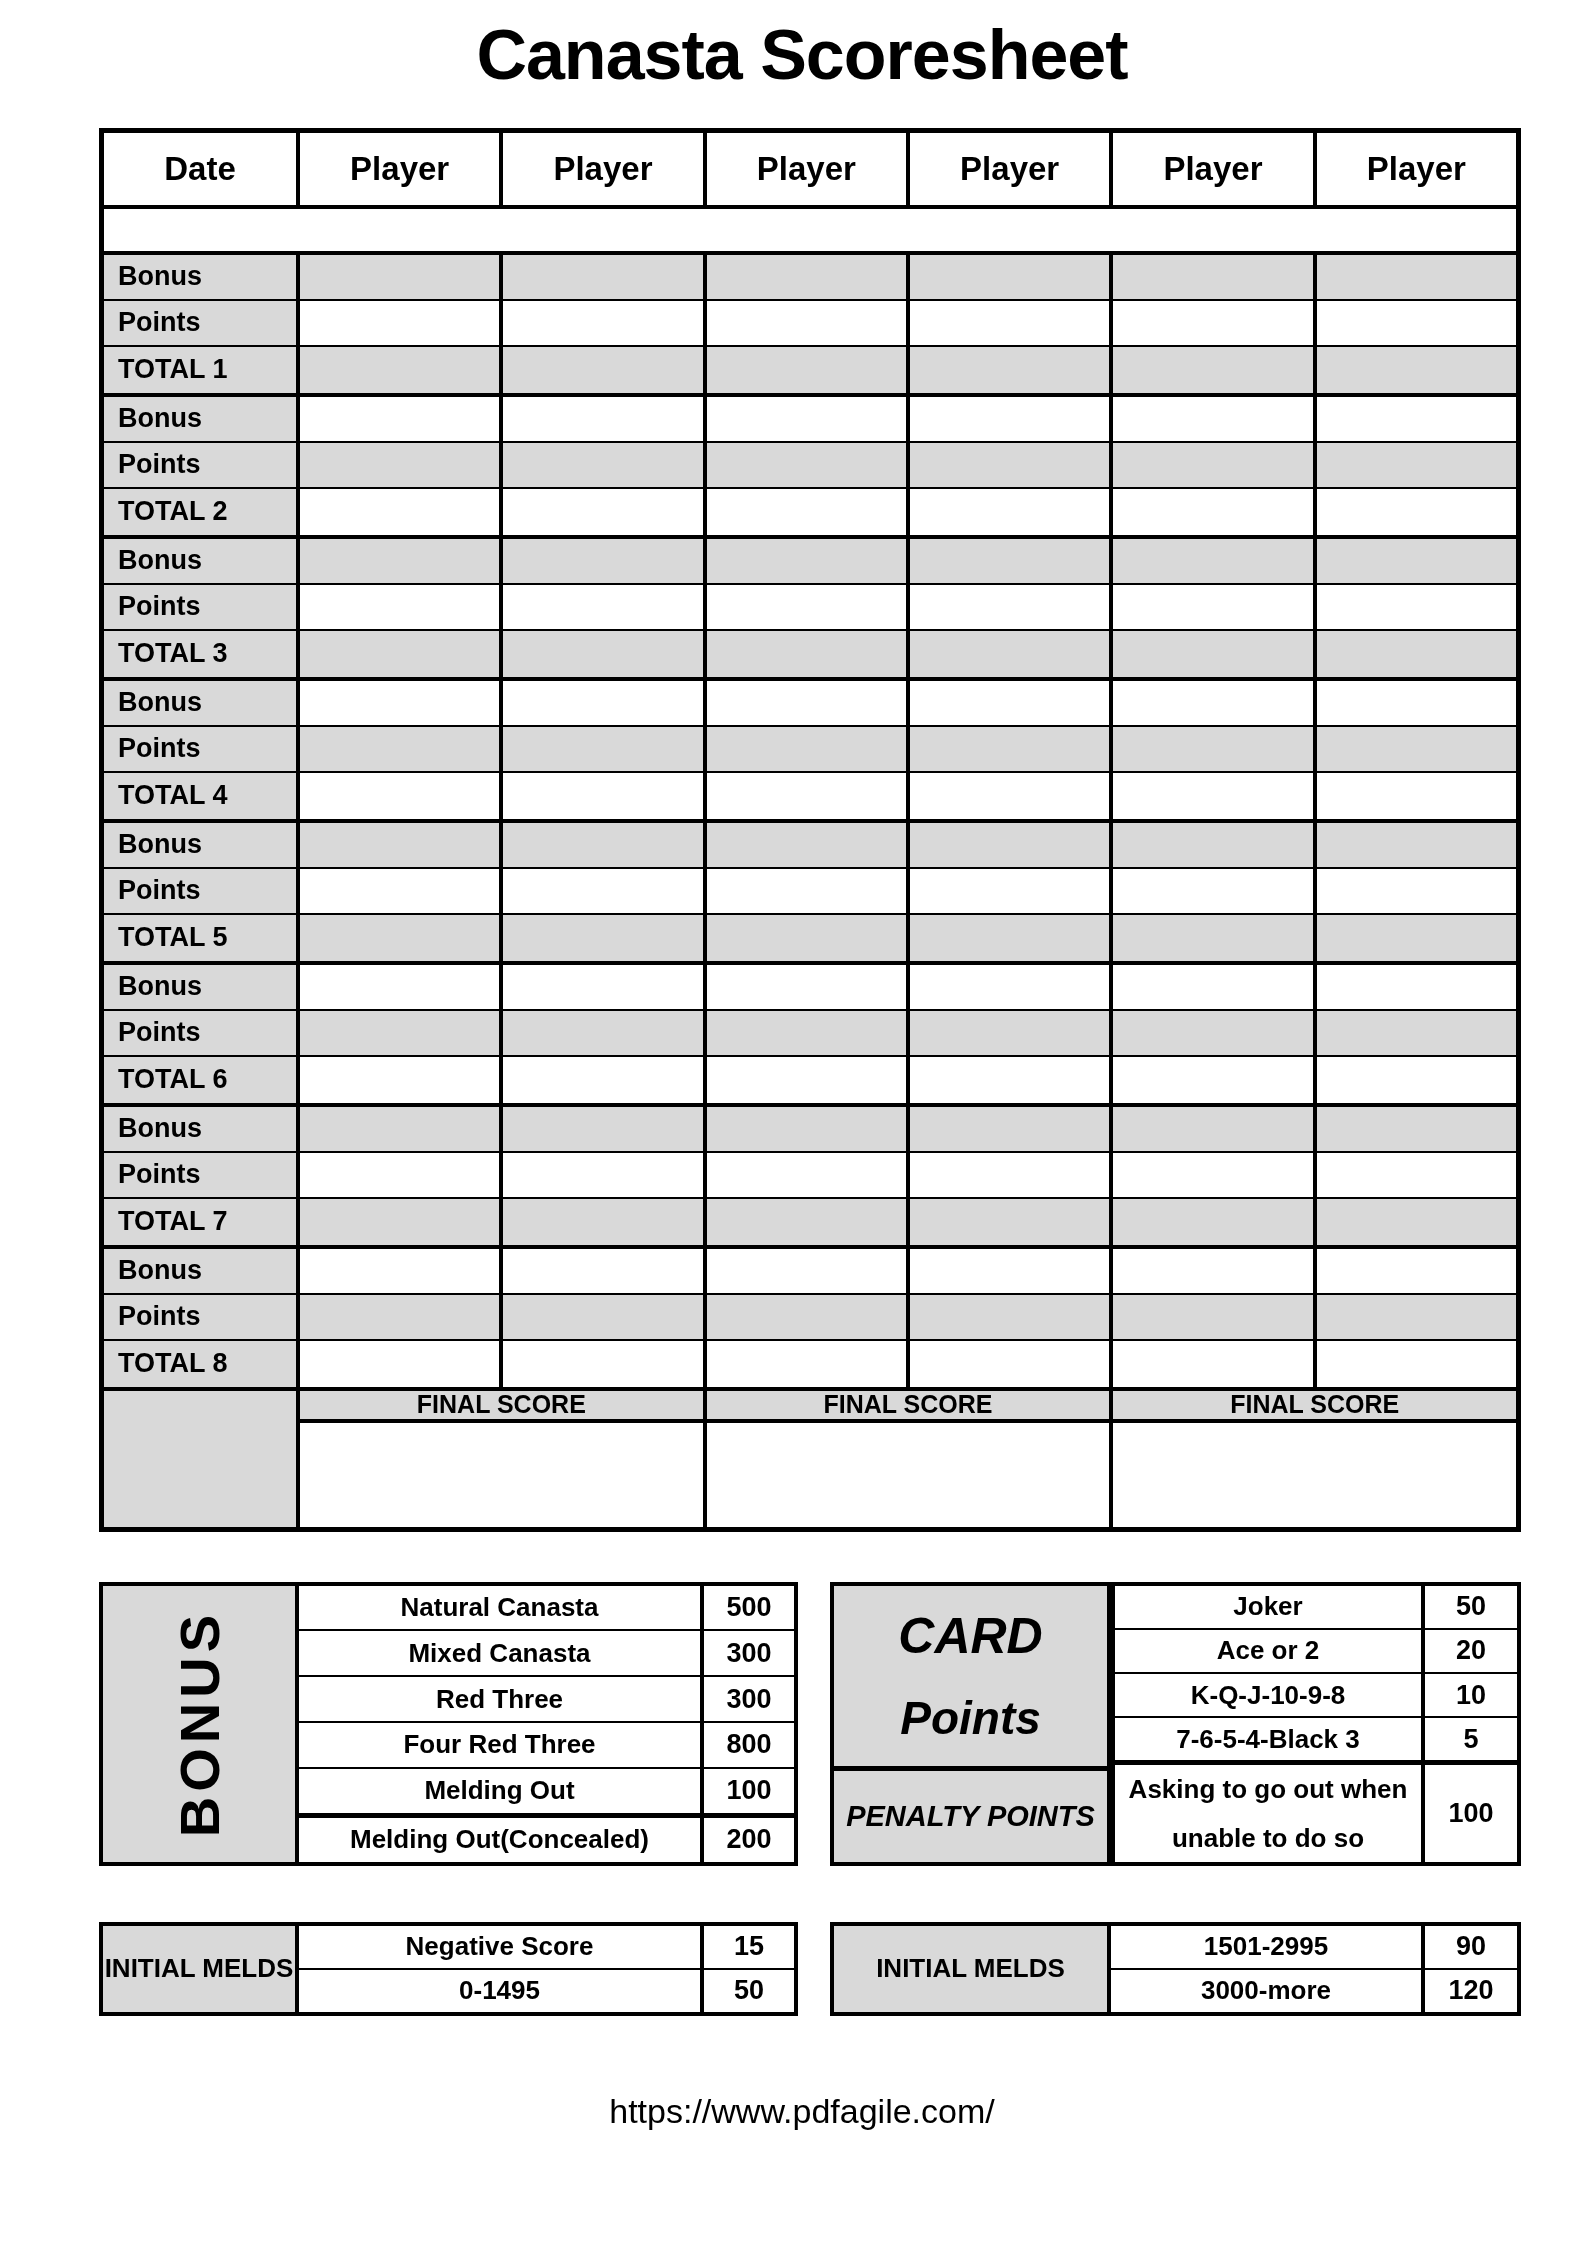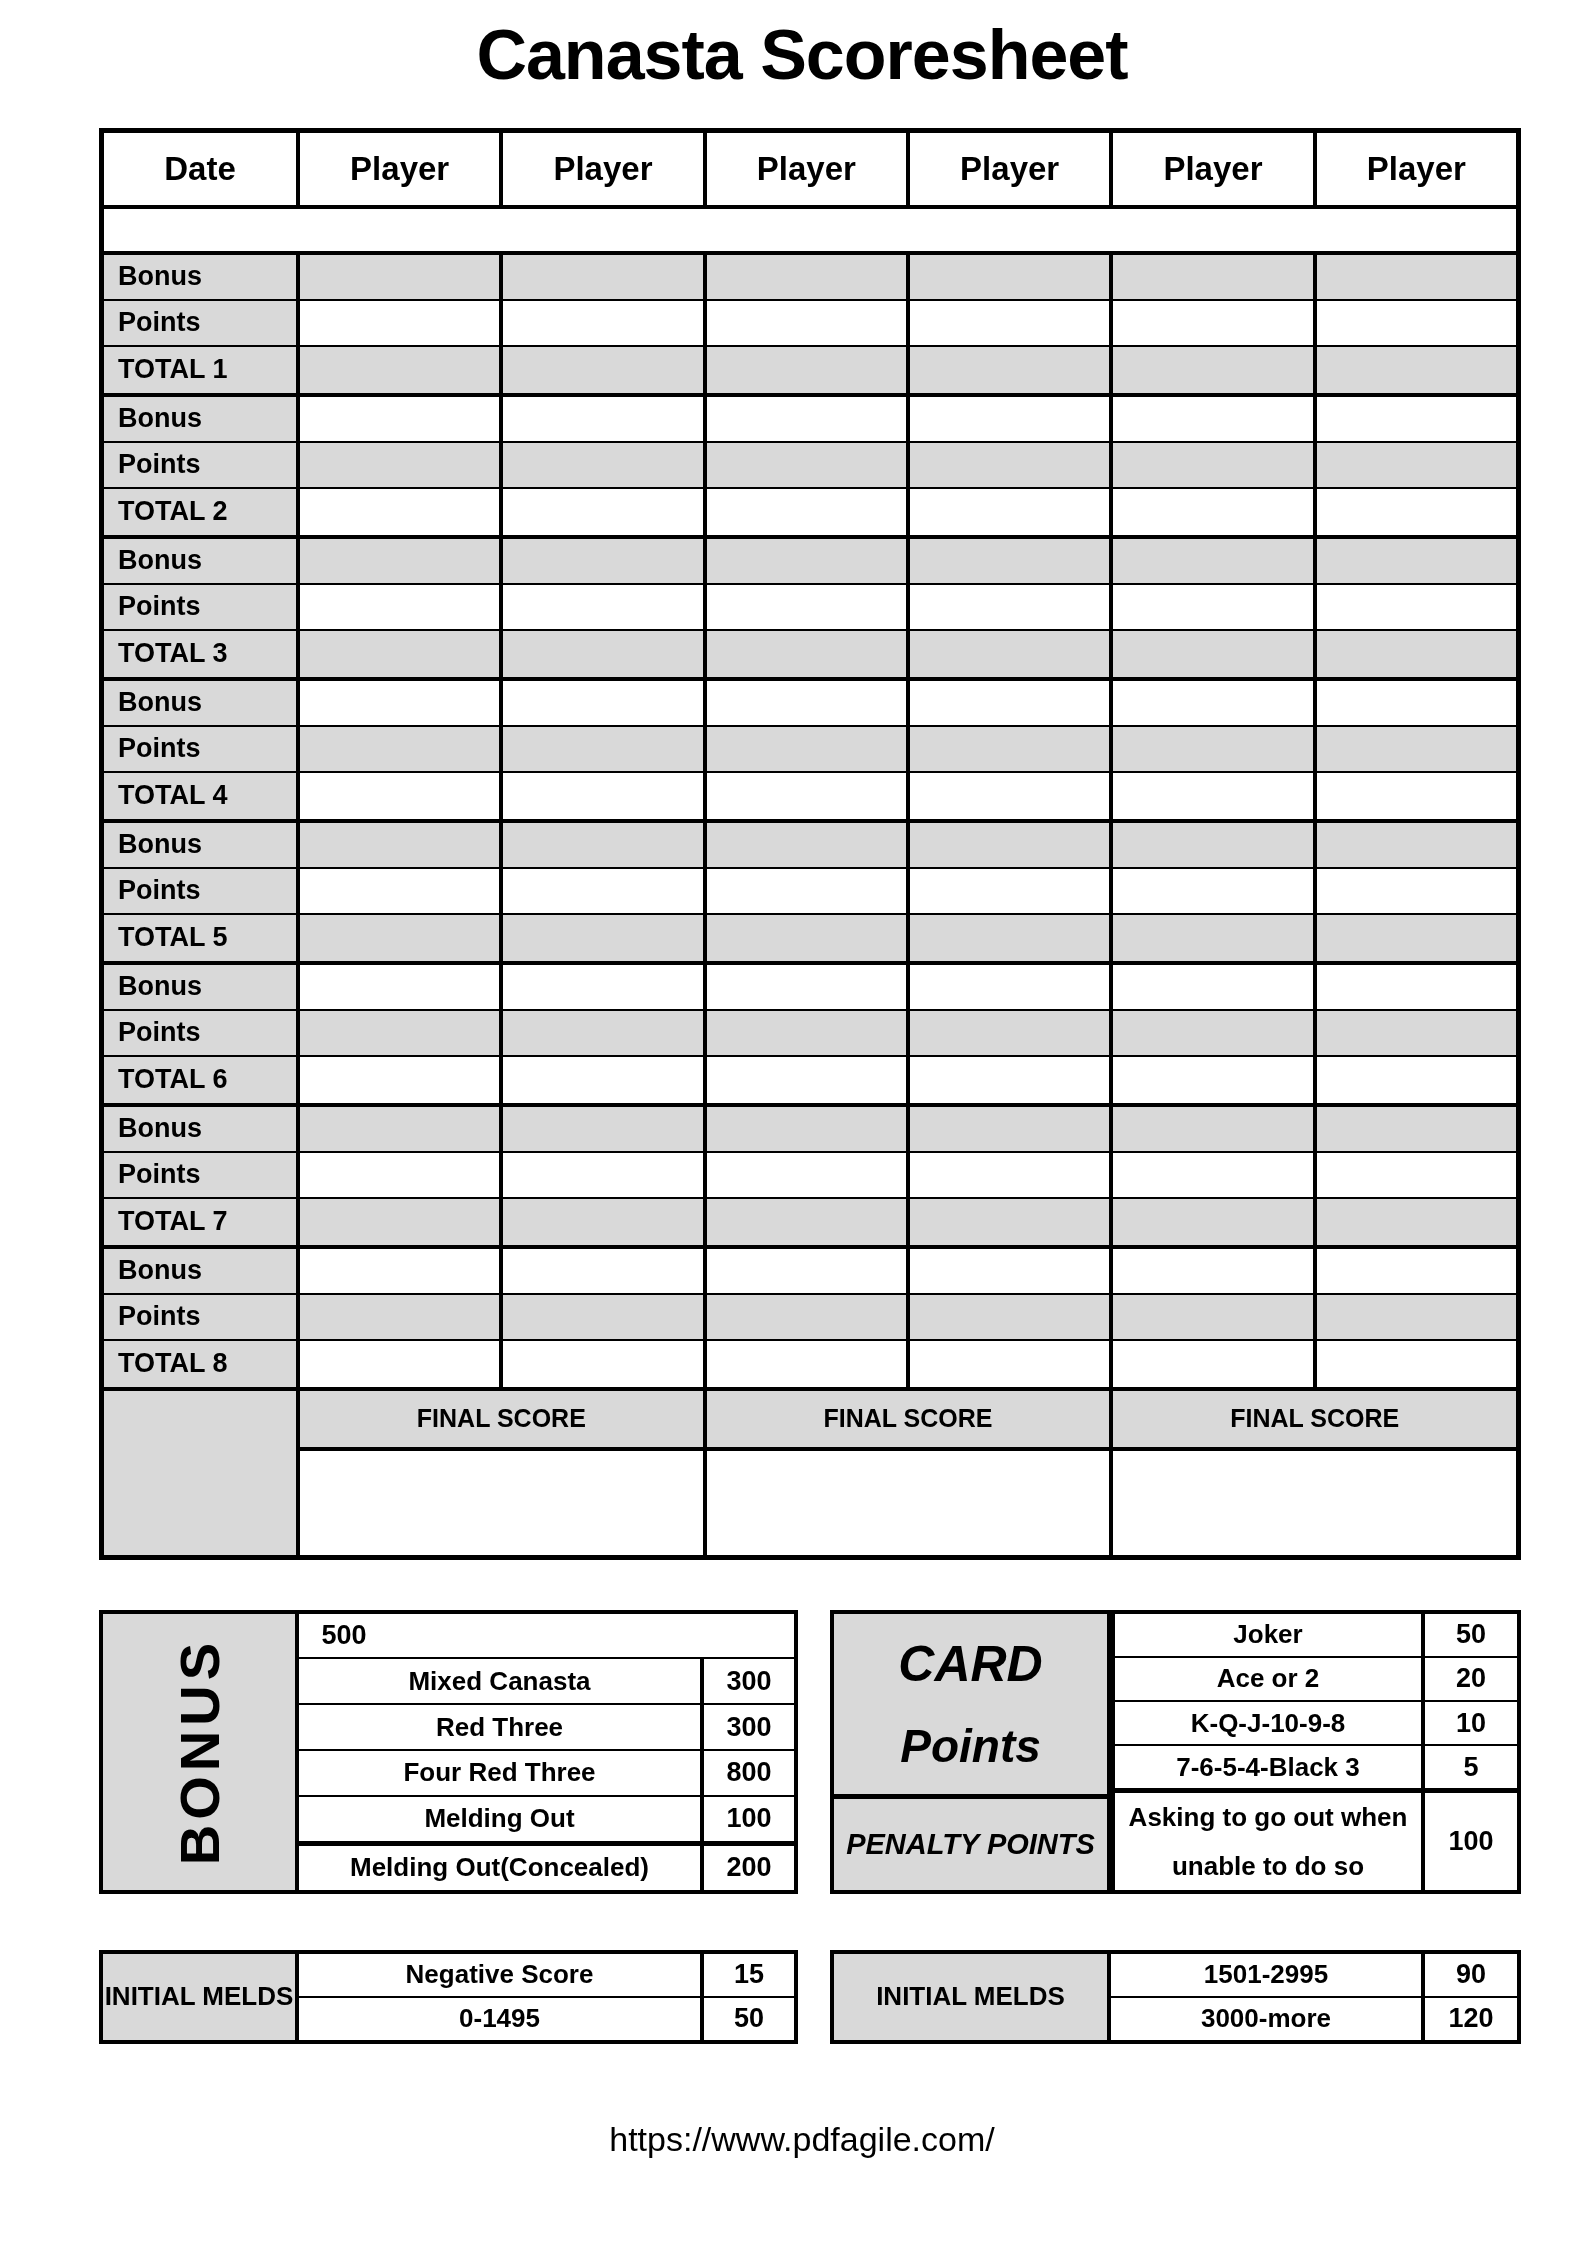--- a/index.html
+++ b/index.html
@@ -36,21 +36,21 @@
     border-right: 4px solid var(--bc,#000);
     display: flex; align-items: center; padding-left: 14px; font-size: 27px;
   }
   .score-cell { flex: 1; border-right: 4px solid var(--bc,#000); background: #fff; }
   .score-cell:last-child { border-right: none; }
   .score-cell.shade { background: var(--gray,#d9d9d9); }
 
   .final-section { display: flex; }
   .final-side { flex: 0 0 196px; background: var(--gray,#d9d9d9); border-right: 4px solid var(--bc,#000); }
   .final-main { flex: 1; display: flex; flex-direction: column; }
-  .final-headers { display: flex; height: 60px; border-bottom: 4px solid var(--bc,#000); }
+  .final-headers { display: flex; height: 32px; border-bottom: 4px solid var(--bc,#000); }
   .final-hcell {
     flex: 1; background: var(--gray,#d9d9d9); border-right: 4px solid var(--bc,#000);
     display: flex; align-items: center; justify-content: center; font-size: 25px;
   }
   .final-hcell:last-child { border-right: none; }
   .final-entries { display: flex; height: 104px; }
   .final-ecell { flex: 1; background: #fff; border-right: 4px solid var(--bc,#000); }
   .final-ecell:last-child { border-right: none; }
 
   
@@ -378,20 +378,21 @@
       </div>
     </div>
   </div>
 
   <div class="bonus-band">
     <div class="bonus-side">
       <span class="bonus-side-text">BONUS</span>
     </div>
     <div class="bonus-items" id="bonus-items">
         <div class="vrow">
+          <div class="vlabel">Natural Canasta</div>
           <div class="vvalue w90">500</div>
         </div>
         <div class="vrow">
           <div class="vlabel">Mixed Canasta</div>
           <div class="vvalue w90">300</div>
         </div>
         <div class="vrow">
           <div class="vlabel">Red Three</div>
           <div class="vvalue w90">300</div>
         </div>

